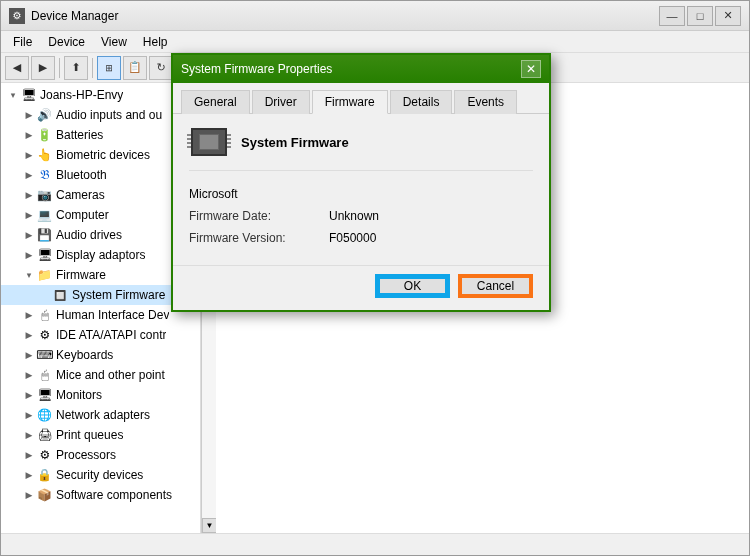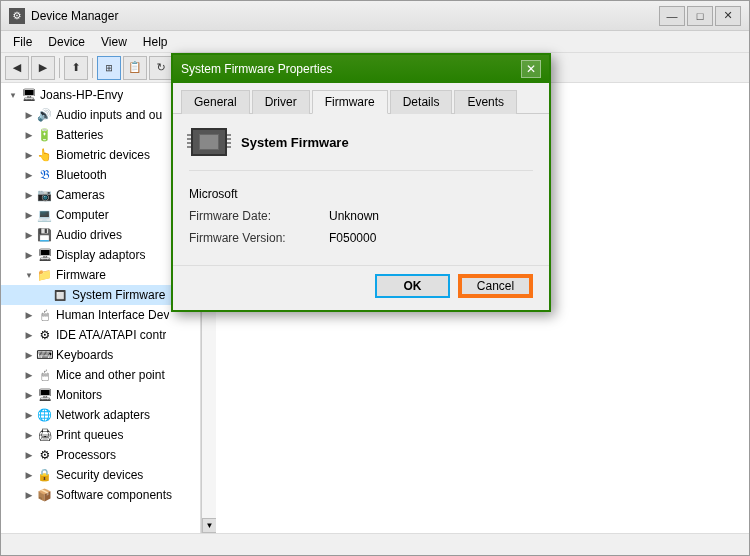--- a/index.html
+++ b/index.html
@@ -335,22 +335,21 @@
     .btn {
       width: 75px;
       height: 24px;
       background: #e0e0e0;
       border: 4px solid #f97316;
       font-size: 12px;
       cursor: pointer;
       display: flex; align-items: center; justify-content: center;
     }
     .btn.primary {
-      border: 2px solid #0ea5e9;
-      font-weight: bold;
+      border: 5px solid #0ea5e9;
     }
 
     
     .status-bar {
       height: 22px;
       background: #f0f0f0;
       border-top: 1px solid #ddd;
       display: flex;
       align-items: center;
       padding: 0 8px;

